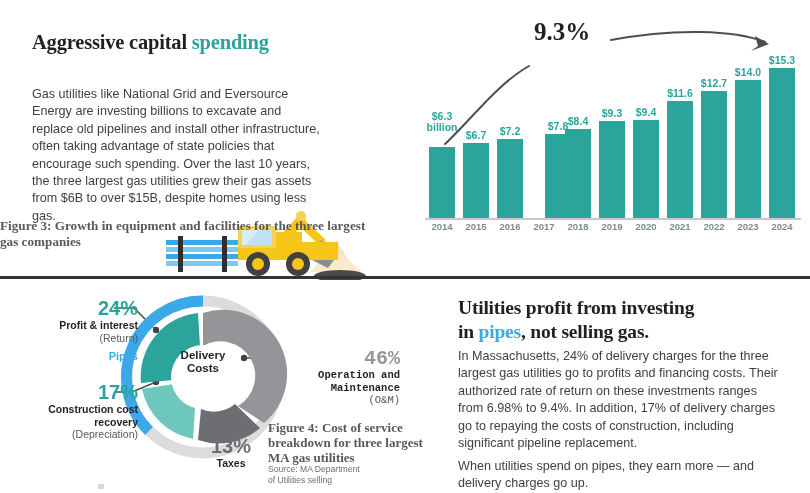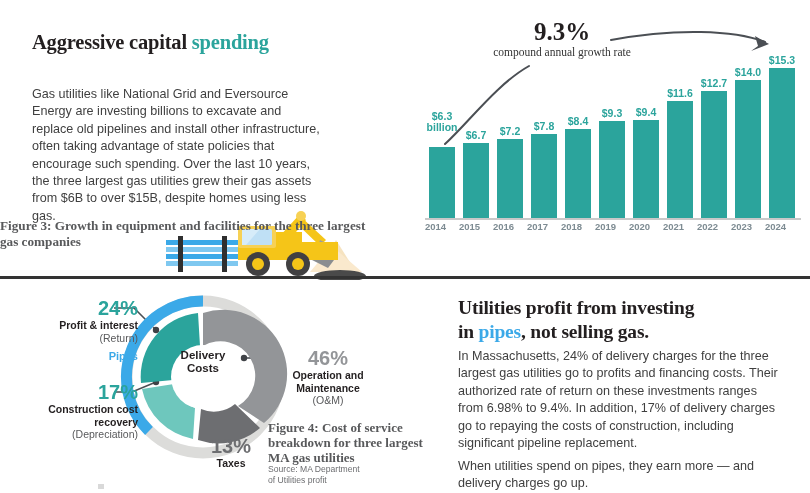--- a/index.html
+++ b/index.html
@@ -51,21 +51,21 @@
   }
   .bar-val {
     font-size:10.5px; font-weight:bold; color:#2ba49c;
     margin-bottom:2px; white-space:nowrap; text-align:center; line-height:11px;
   }
   .bar-rect { width:26px; background:#2ba49c; }
   #axis-line {
     position:absolute; left:0; top:200px; width:378px; height:1.5px; background:#c9c9c9;
   }
   .tick {
-    position:absolute; top:203px; width:34px; 
+    position:absolute; top:203px; width:34px; text-align:center;
     font-size:9.5px; font-weight:bold; color:#7d8b92;
   }
   #cagr-num {
     position:absolute; left:92px; top:0px; width:90px; text-align:center;
     font-family:"Liberation Serif", serif; font-weight:bold; font-size:25px; color:#231f20;
   }
   #cagr-sub {
     position:absolute; left:62px; top:28px; width:150px; text-align:center;
     font-family:"Liberation Serif", serif; font-size:11.5px; line-height:13px; color:#333;
   }
@@ -94,21 +94,21 @@
   .lbl-bold { font-size:10.5px; font-weight:bold; color:#231f20; line-height:12.5px; }
   .lbl-sub { font-size:10.5px; color:#58595b; line-height:12.5px; }
 
   #lbl-24 { left:0px; top:6px; width:128px; }
   #lbl-pipes {
     position:absolute; left:0px; top:58px; width:128px; text-align:right;
     font-size:11px; font-weight:bold; color:#3ba9e8;
   }
   #lbl-17 { left:0px; top:90px; width:128px; }
   #lbl-13 { position:absolute; left:186px; top:144px; width:70px; text-align:center; }
-  #lbl-46 { position:absolute; left:258px; top:56px; width:120px; text-align:center; }
+  #lbl-46 { position:absolute; left:270px; top:56px; width:120px; text-align:right;font-family:Liberation Mono, monospace; }
   #leader-svg { position:absolute; left:0; top:0; width:430px; height:200px; }
 
   #fig4-title {
     position:absolute; left:258px; top:128px; width:160px;
     font-family:"Liberation Serif", serif; font-weight:bold;
     font-size:13px; line-height:15px; color:#58595b;
   }
   #fig4-src {
     position:absolute; left:258px; top:172px; width:170px;
     font-size:8.6px; line-height:10.5px; color:#6d6e71;
@@ -176,42 +176,41 @@
       <circle cx="148" cy="64" r="6" fill="#f5c518"></circle>
     </g>
     <ellipse cx="190" cy="76" rx="26" ry="6" fill="#4a4a4a"></ellipse>
   </svg>
 
   <div id="divider"></div>
 
   <div id="chart-panel">
 
     <div id="cagr-num">9.3%</div>
-    <div id="cagr-sub">compound annual growth rate</div>
 
     <svg id="arrow-svg" viewBox="0 0 396 130">
       <path d="M20 126 C 44 104, 72 66, 104 48" stroke="#4b4f54" stroke-width="2" fill="none" stroke-linecap="round"></path>
       <path d="M186 22 C 250 10, 310 12, 340 24" stroke="#4b4f54" stroke-width="2" fill="none" stroke-linecap="round"></path>
       <path d="M344 26 L330 18 L333 28 L326 33 Z" fill="#4b4f54"></path>
     </svg>
 
     <div id="plot">
         <div class="bar-col" style="left: 4px; height: 200px; gap: 12px;">
           <div class="bar-val">$6.3<br>billion</div>
           <div class="bar-rect" style="height: 71.125px; background: rgb(43, 164, 156);"></div>
         </div>
         <div class="bar-col" style="left: 38px; height: 200px;">
           <div class="bar-val">$6.7</div>
           <div class="bar-rect" style="height: 74.625px; background: rgb(43, 164, 156);"></div>
         </div>
         <div class="bar-col" style="left: 72px; height: 200px;">
           <div class="bar-val">$7.2</div>
           <div class="bar-rect" style="height: 79px; background: rgb(43, 164, 156);"></div>
         </div>
-        <div class="bar-col" style="left: 106px; height: 200px;">
+        <div class="bar-col" style="left: 120px; height: 200px;">
           <div class="bar-val">$7.8</div>
           <div class="bar-rect" style="height: 84.25px; background: rgb(43, 164, 156);"></div>
         </div>
         <div class="bar-col" style="left: 140px; height: 200px;">
           <div class="bar-val">$8.4</div>
           <div class="bar-rect" style="height: 89.5px; background: rgb(43, 164, 156);"></div>
         </div>
         <div class="bar-col" style="left: 174px; height: 200px;">
           <div class="bar-val">$9.3</div>
           <div class="bar-rect" style="height: 97.375px; background: rgb(43, 164, 156);"></div>
@@ -311,21 +310,21 @@
 
     <div id="lbl-46">
       <div class="pct-gray">46%</div>
       <div class="lbl-bold">Operation and Maintenance</div>
       <div class="lbl-sub">(O&amp;M)</div>
     </div>
 
     <div id="fig4-title">Figure 4: Cost of service breakdown for three largest MA gas utilities</div>
     <div id="fig4-src">
       <span>Source: MA Department</span><br>
-      <span>of Utilities profit</span>
+      <span>of Utilities selling</span>
     </div>
   </div>
 
   <div class="serif-head" id="headline-bot">
     <span>Utilities profit from investing</span><br>
     <span>in </span><span class="blue">pipes</span><span>, not selling gas.</span>
   </div>
 
   <div id="body-bot1">In Massachusetts, 24% of delivery charges for the three largest gas utilities go to profits and financing costs. Their authorized rate of return on these investments ranges from 6.98% to 9.4%. In addition, 17% of delivery charges go to repaying the costs of construction, including significant pipeline replacement.</div>
   <div id="body-bot2">When utilities spend on pipes, they earn more — and delivery charges go up.</div>

